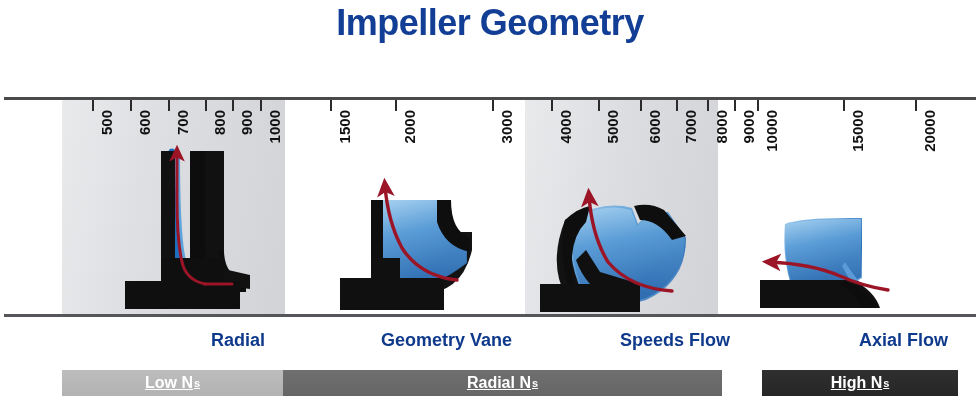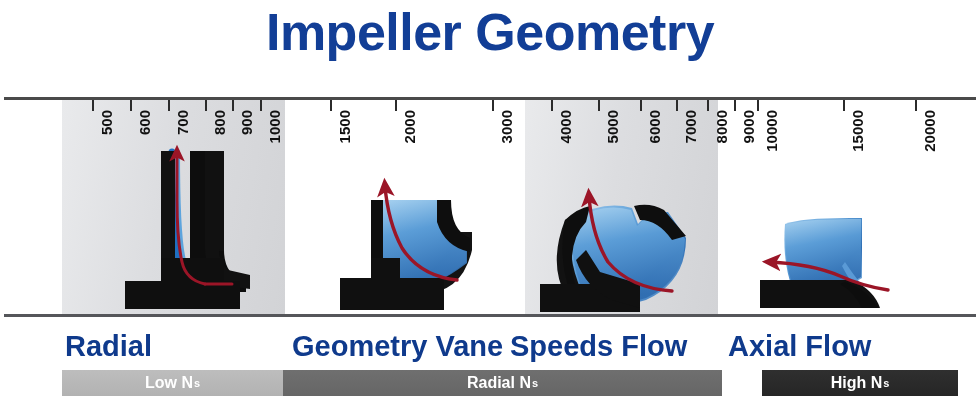--- a/index.html
+++ b/index.html
@@ -6,21 +6,21 @@
   body{
     width:980px;height:400px;background:#ffffff;
     font-family:"Liberation Sans", sans-serif;
     overflow:hidden;position:relative;
   }
   #page{position:absolute;left:0;top:0;width:980px;height:400px;}
 
   
   .title{
     position:absolute;left:0;top:2px;width:980px;text-align:center;
-    font-size:52px;font-weight:bold;color:#123E96;letter-spacing:-0.5px;
+    font-size:36px;font-weight:bold;color:#123E96;letter-spacing:-0.5px;
     font-family:"Liberation Sans", sans-serif;
   }
   .subtitle{
     position:absolute;left:0;top:58px;width:980px;text-align:center;
     font-size:21px;font-weight:normal;color:#1a1a1a;
   }
 
   
   .rule-top{position:absolute;left:4px;top:97px;width:972px;height:3px;background:#4a4a4a;}
   .rule-bottom{position:absolute;left:4px;top:314px;width:972px;height:3px;background:#55565a;}
@@ -36,27 +36,27 @@
   .scale{
     position:absolute;top:110px;
     font-size:15px;font-weight:bold;color:#111;
     transform-origin:left top;transform:rotate(-90deg) translateX(-100%);
     white-space:nowrap;letter-spacing:0px;
   }
 
   
   .catlabel{
     position:absolute;top:330px;
-    font-size:29px;font-weight:bold;color:#0F3A8C;text-align:left;
+    font-size:18px;font-weight:bold;color:#0F3A8C;text-align:right;
   }
 
   
   .nsbar{position:absolute;top:370px;height:26px;
     display:flex;align-items:center;justify-content:center;
-    color:#ffffff;font-size:16px;font-weight:bold;}
+    color:#ffffff;font-size:16px;font-weight:bold;text-decoration:underline;}
   .nsbar .sub{font-size:11px;vertical-align:sub;margin-left:1px;}
   .ns-low{left:62px;width:221px;background:linear-gradient(180deg,#bdbdbd,#b2b2b2);}
   .ns-med{left:283px;width:439px;background:linear-gradient(180deg,#6f6f6f,#666666);}
   .ns-high{left:722px;width:196px;background:linear-gradient(180deg,#2f2f2f,#262626);margin-left:40px;}
 
   
   .art{position:absolute;left:0;top:0;width:980px;height:400px;pointer-events:none;}
 </style>
 </head>
 <body>

